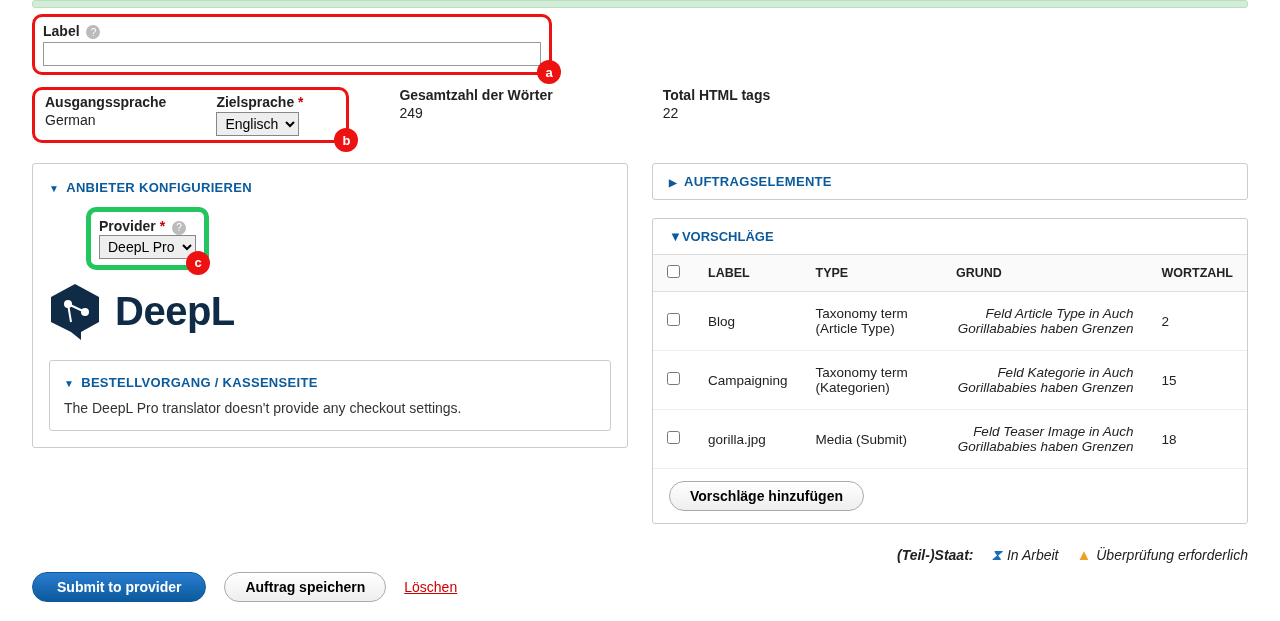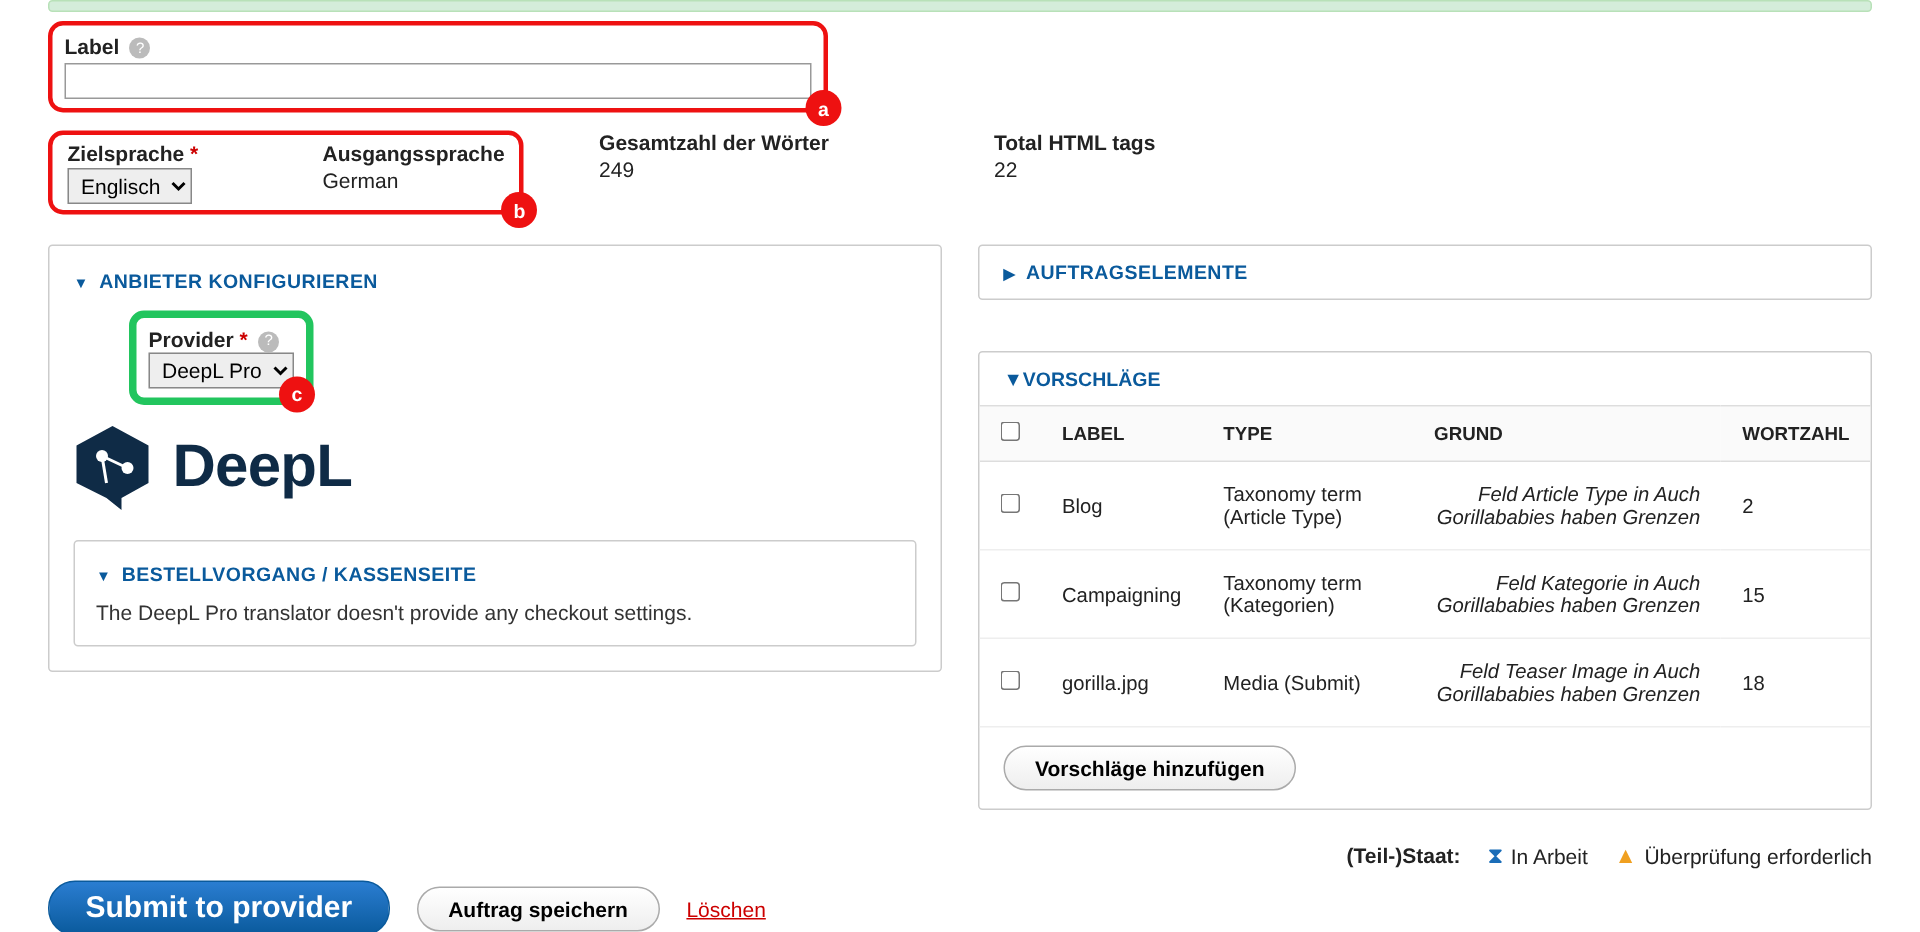--- a/index.html
+++ b/index.html
@@ -25,65 +25,65 @@
 .provider-box{border:5px solid #22c55e;border-radius:10px;padding:6px 8px;display:inline-block;position:relative;margin-top:12px;margin-left:37px;}
 .provider-box .hl-badge{right:-6px;bottom:-10px;}
 .deepl-logo{display:flex;align-items:center;gap:14px;margin-top:12px;}
 .deepl-icon{width:52px;height:60px;}
 .deepl-text{font-size:40px;font-weight:700;color:#0f2b46;letter-spacing:-0.5px;}
 .sub-panel{border:1px solid #ccc;border-radius:3px;padding:14px;margin-top:18px;}
 .sub-panel .panel-head{color:#0a5a9c;}
 .sub-panel .body-text{margin-top:10px;color:#333;font-size:14px;}
 .right-panel-simple{border:1px solid #ccc;border-radius:3px;padding:10px 16px;}
 .right-panel-simple .panel-head{color:#0a5a9c;}
-.sug-panel{border:1px solid #ccc;border-radius:3px;margin-top:34px;padding:0;overflow:hidden;}
+.sug-panel{border:1px solid #ccc;border-radius:3px;margin-top:18px;padding:0;overflow:hidden;}
 .sug-head{padding:10px 16px;color:#0a5a9c;font-weight:bold;font-size:13px;}
 table{width:100%;border-collapse:collapse;}
 th{text-align:left;font-weight:bold;font-size:12.5px;padding:10px 14px;border-top:1px solid #ddd;border-bottom:1px solid #ddd;background:#fafafa;}
 td{padding:14px;font-size:13.5px;border-bottom:1px solid #eee;vertical-align:middle;}
 td.reason{font-style:italic;text-align:right;}
 .btn-row{padding:12px 16px;}
 .btn-secondary{background:linear-gradient(#fff,#eee);border:1px solid #aaa;border-radius:18px;padding:6px 20px;font-weight:bold;font-size:14px;cursor:pointer;}
-.status-row{text-align:right;margin-top:22px;font-size:14px;}
+.status-row{text-align:right;margin-top:22px;font-size:14px;font-style:italic;}
 .status-row .lbl{font-weight:bold;}
 .status-item{display:inline-flex;align-items:center;gap:5px;margin-left:14px;}
 .hourglass{color:#1a6db8;font-size:15px;}
 .warn-tri{color:#f0a020;font-size:15px;}
 .action-row{display:flex;align-items:center;gap:18px;margin-top:8px;}
-.btn-primary{background:linear-gradient(#2a7dd1,#0a5a9c);color:#fff;border:1px solid #0a5a9c;border-radius:18px;padding:6px 24px;font-weight:bold;font-size:20px;cursor:pointer;}
+.btn-primary{background:linear-gradient(#2a7dd1,#0a5a9c);color:#fff;border:1px solid #0a5a9c;border-radius:18px;padding:6px 24px;font-weight:bold;font-size:14px;cursor:pointer;}
 .link-del{color:#c00;text-decoration:underline;font-size:14px;}
 input[type=checkbox]{width:13px;height:13px;}
 </style>
 </head>
 <body>
 
 <div class="top-green-bar"></div>
 
 <div class="hl-box" style="max-width:520px;">
   <div class="label-field">
     <label><span>Label</span></label>
     <span class="help-icon">?</span><br>
     <input class="text-input" type="text" value="" style="">
   </div>
   <div class="hl-badge">a</div>
 </div>
 
 <div class="info-row">
   <div class="hl-box" style="display:flex;gap:50px;padding:4px 10px;">
     <div class="info-col">
+      <div class="lbl">Ausgangssprache</div>
+      <div class="val">German</div>
+    </div>
+    <div class="info-col">
       <div class="lbl"><span>Zielsprache</span><span class="red-star"> *</span></div>
       <div class="val">
         <select>
           <option>Englisch</option>
         </select>
       </div>
-    </div>
-    <div class="info-col">
-      <div class="lbl">Ausgangssprache</div>
-      <div class="val">German</div>
     </div>
     <div class="hl-badge">b</div>
   </div>
   <div class="info-col">
     <div class="lbl">Gesamtzahl der Wörter</div>
     <div class="val">249</div>
   </div>
   <div class="info-col" style="margin-left:60px;">
     <div class="lbl">Total HTML tags</div>
     <div class="val">22</div>

